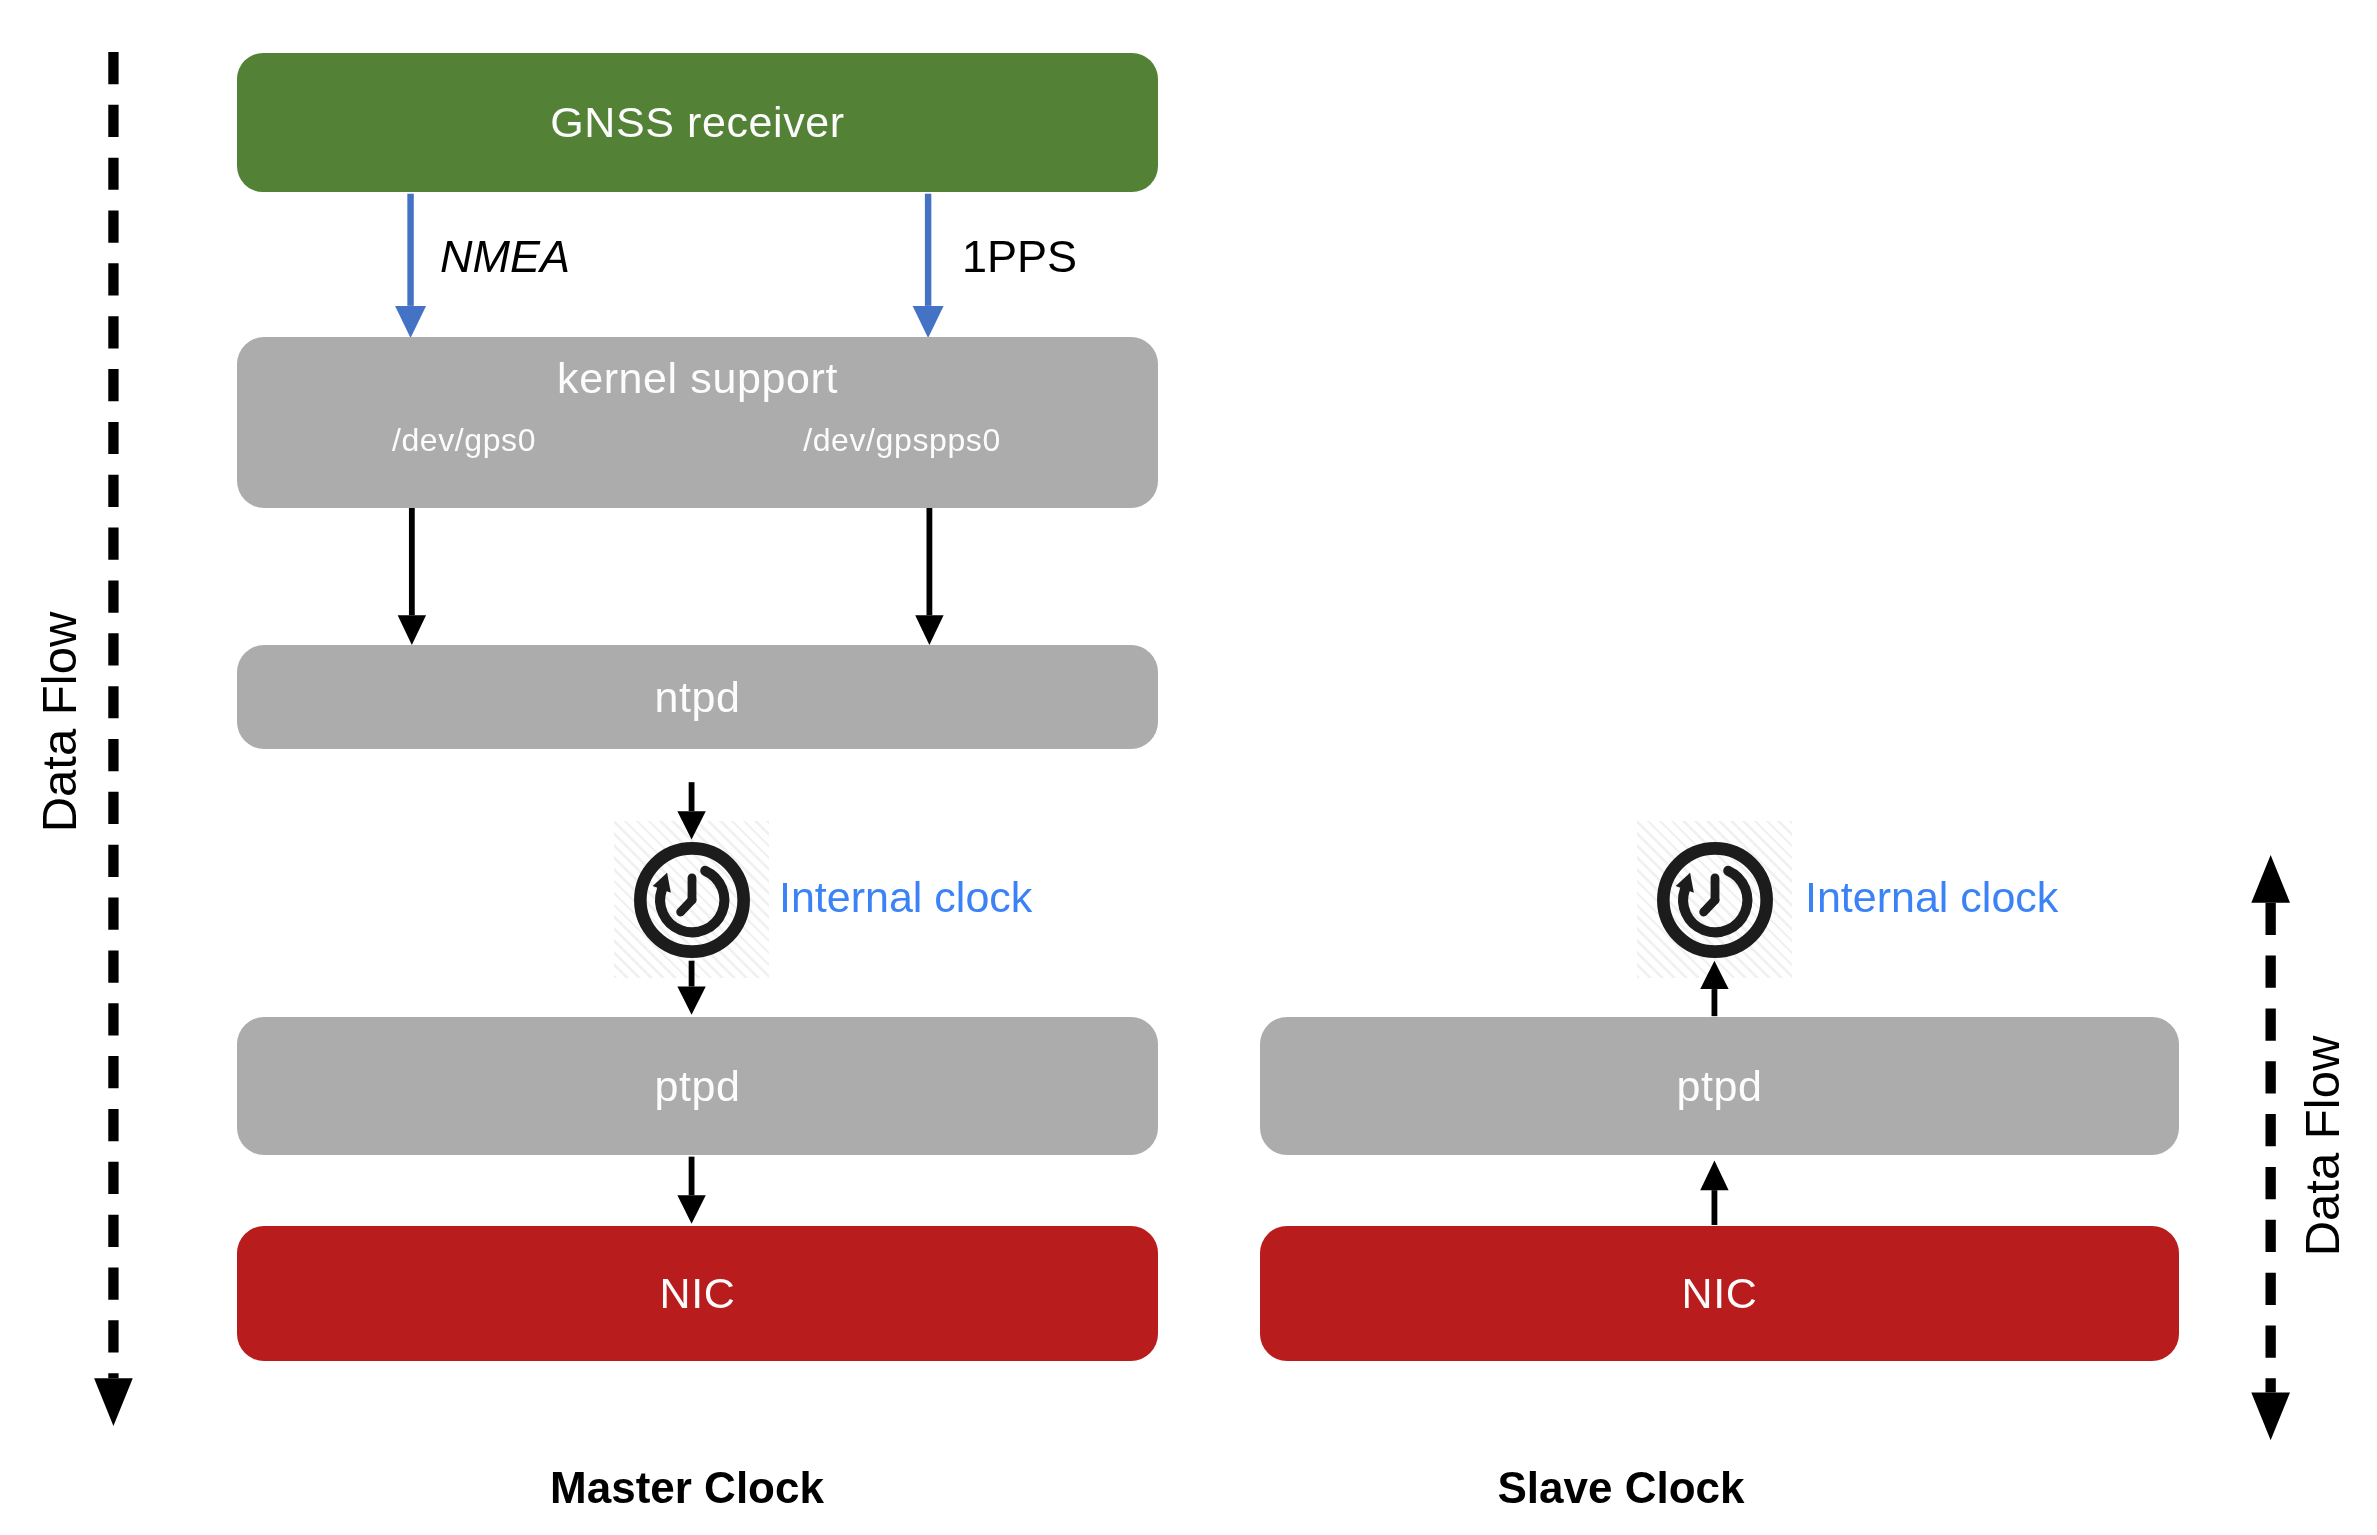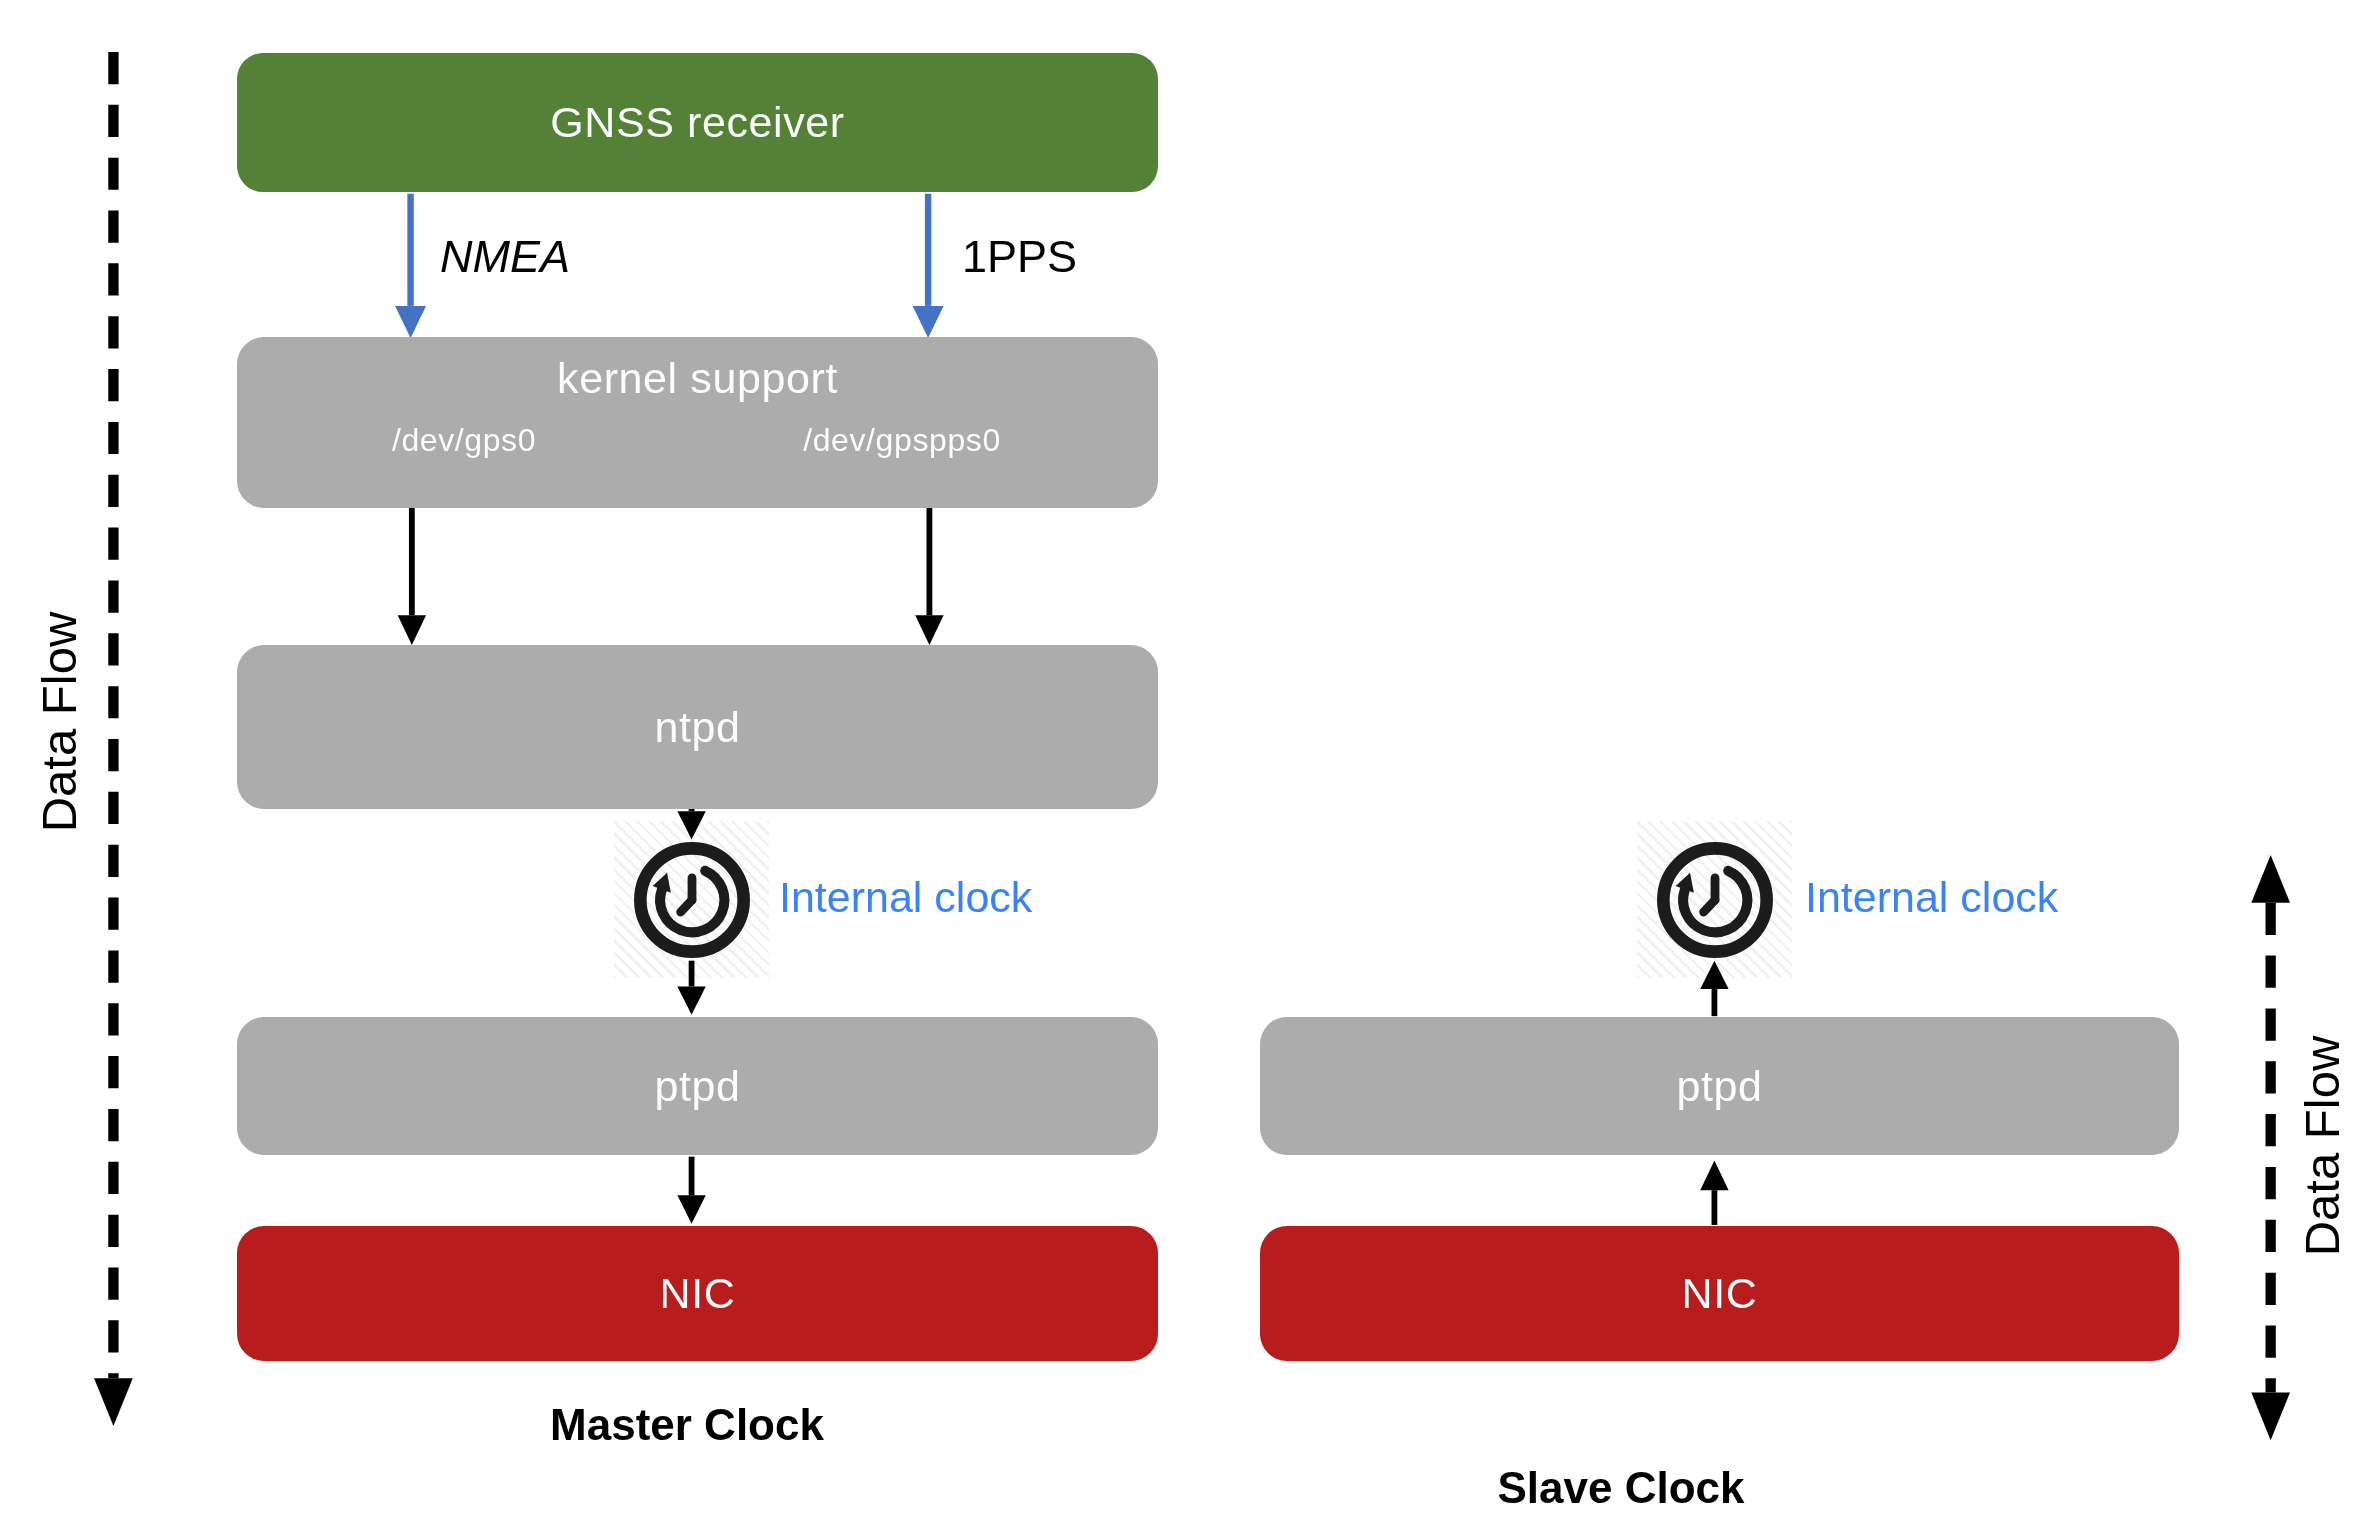--- a/index.html
+++ b/index.html
@@ -160,21 +160,21 @@
 
   <div class="edge-label" style="left:440px; top:257px;font-style:italic;">NMEA</div>
   <div class="edge-label" style="left:962px; top:257px;">1PPS</div>
 
   <div class="box gray" style="left:237px; top:337px; width:921px; height:171px;">
     <div class="kernel-line1">kernel support</div>
     <div class="dev-label" style="left:227px;">/dev/gps0</div>
     <div class="dev-label" style="left:665px;">/dev/gpspps0</div>
   </div>
 
-  <div class="box gray" style="left:237px; top:645px; width:921px; height:164px;">
+  <div class="box gray" style="left:237px; top:645px; width:921px; height:104px;">
     <span>ntpd</span>
   </div>
 
   <div class="clock-icon-wrap" style="left:614px; top:821px;">
     <svg width="126" height="126" viewBox="0 0 100 100">
       <circle cx="50" cy="50" r="41" fill="none" stroke="#1c1c1c" stroke-width="10"></circle>
       <path d="M 60.5 26.8 A 25.5 25.5 0 1 1 26.2 41.5" fill="none" stroke="#1c1c1c" stroke-width="8" stroke-linecap="round"></path>
       <polygon points="30.2,28.4 33.2,44.2 18.8,38.9" fill="#1c1c1c"></polygon>
       <line x1="50" y1="50" x2="50" y2="32.5" stroke="#1c1c1c" stroke-width="7" stroke-linecap="round"></line>
       <line x1="50" y1="50" x2="41" y2="59.5" stroke="#1c1c1c" stroke-width="7" stroke-linecap="round"></line>
@@ -183,21 +183,21 @@
   <div class="clock-label" style="left:779px; top:897px;">Internal clock</div>
 
   <div class="box gray" style="left:237px; top:1017px; width:921px; height:138px;">
     <span>ptpd</span>
   </div>
 
   <div class="box navy" style="left:237px; top:1226px; width:921px; height:135px;">
     <span>NIC</span>
   </div>
 
-  <div class="column-title" style="left:687px; top:1425px;">Master Clock</div>
+  <div class="column-title" style="left:687px; top:1488px;">Master Clock</div>
 
   <div class="clock-icon-wrap" style="left:1637px; top:821px;">
     <svg width="126" height="126" viewBox="0 0 100 100">
       <circle cx="50" cy="50" r="41" fill="none" stroke="#1c1c1c" stroke-width="10"></circle>
       <path d="M 60.5 26.8 A 25.5 25.5 0 1 1 26.2 41.5" fill="none" stroke="#1c1c1c" stroke-width="8" stroke-linecap="round"></path>
       <polygon points="30.2,28.4 33.2,44.2 18.8,38.9" fill="#1c1c1c"></polygon>
       <line x1="50" y1="50" x2="50" y2="32.5" stroke="#1c1c1c" stroke-width="7" stroke-linecap="round"></line>
       <line x1="50" y1="50" x2="41" y2="59.5" stroke="#1c1c1c" stroke-width="7" stroke-linecap="round"></line>
     </svg>
   </div>

